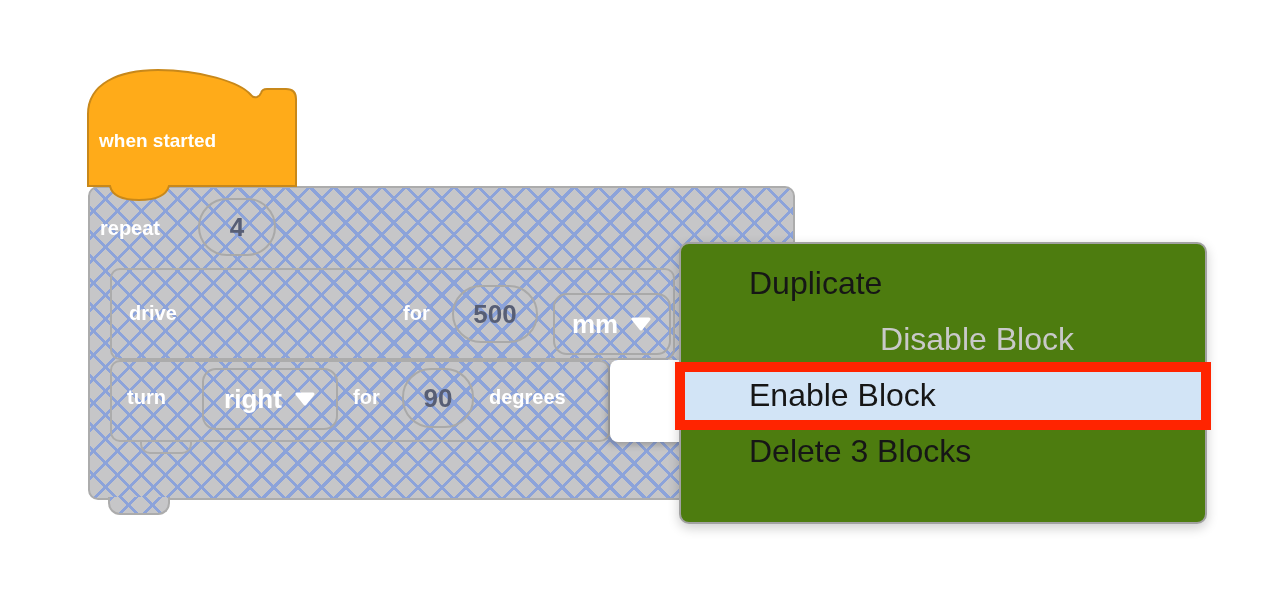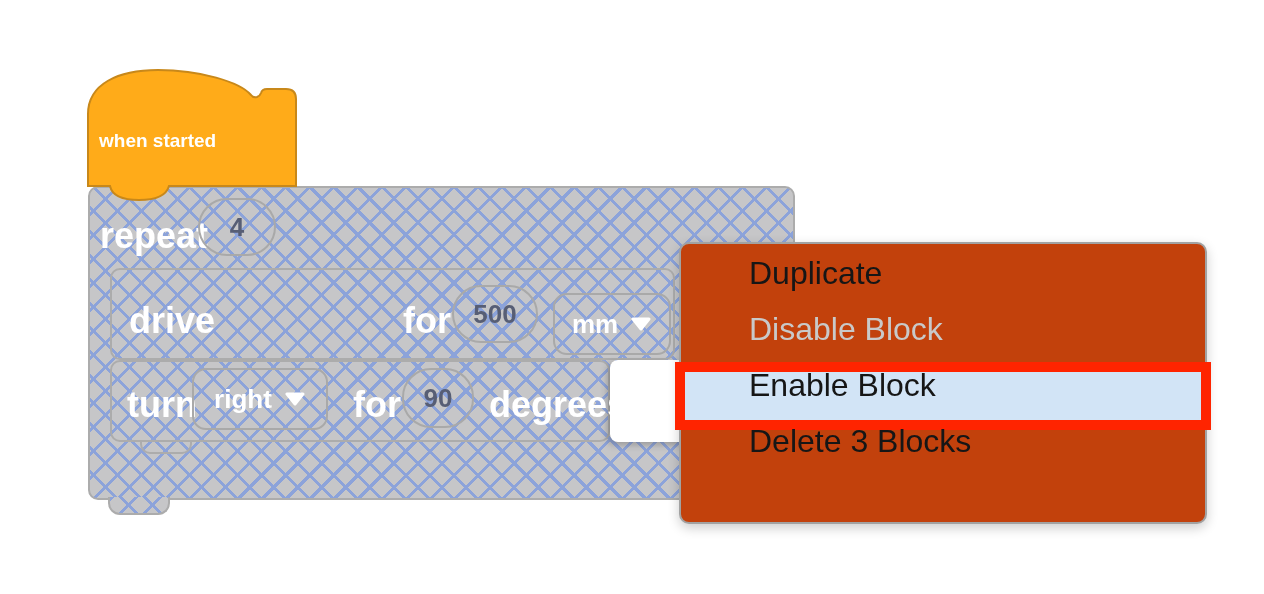--- a/index.html
+++ b/index.html
@@ -23,56 +23,56 @@
                border:2px solid #acacac;border-top:none;border-radius:0 0 12px 12px;box-sizing:border-box;}
 
   
   .block-outline{border:2px solid #acacac;border-radius:10px;box-sizing:border-box;background:transparent;}
   #drive-outline{left:110px;top:268px;width:565px;height:92px;}
   #turn-outline {left:110px;top:360px;width:500px;height:82px;}
   #turn-notch{left:140px;top:440px;width:52px;height:14px;border:2px solid #acacac;border-top:none;
               border-radius:0 0 10px 10px;box-sizing:border-box;}
 
   
-  .blk{position:absolute;color:#ffffff;font-weight:bold;font-size:36px;line-height:1;white-space:nowrap;}
+  .blk{position:absolute;color:#ffffff;font-weight:bold;font-size:20px;line-height:1;white-space:nowrap;}
   #t-when   {left:99px; top:131px;font-size:19px;}
   #t-repeat {left:100px;top:218px;}
   #t-drive  {left:129px;top:303px;}
   #t-for1   {left:403px;top:303px;}
   #t-turn   {left:127px;top:387px;text-align:right;}
   #t-for2   {left:353px;top:387px;}
   #t-degrees{left:489px;top:387px;}
 
   
   .field{position:absolute;border:2px solid #a9a9a9;box-sizing:border-box;
          display:flex;align-items:center;justify-content:center;gap:12px;
          color:#ffffff;font-weight:bold;font-size:26px;line-height:1;}
   .num{color:#575e75;}
   #f-count  {left:198px;top:198px;width:78px; height:58px;border-radius:29px;}
   #f-forward{left:208px;top:283px;width:184px;height:62px;border-radius:14px;}
   #f-500    {left:452px;top:285px;width:86px; height:58px;border-radius:29px;}
   #f-mm     {left:553px;top:293px;width:118px;height:62px;border-radius:14px;}
-  #f-right  {left:192px;top:368px;width:136px;height:62px;border-radius:14px;}
+  #f-right  {left:202px;top:368px;width:136px;height:62px;border-radius:14px;}
   #f-90     {left:402px;top:368px;width:72px; height:60px;border-radius:29px;justify-content:center;}
   .caret{width:22px;height:14px;flex:0 0 auto;}
 
   
   #mouth{left:610px;top:360px;width:86px;height:82px;background:#ffffff;border-radius:8px;
          box-shadow:-3px 3px 6px rgba(90,90,90,0.4);}
 
   
   #hat{left:86px;top:58px;}
 
   
-  #menu{left:679px;top:242px;width:528px;height:282px;background:#c2410c;
+  #menu{left:679px;top:242px;width:528px;height:282px;background:#4d7c0f;
         border:2px solid #a2a2a2;border-radius:10px;box-sizing:border-box;
-        box-shadow:0 4px 12px rgba(0,0,0,0.20);padding:1px 0;}
+        box-shadow:0 4px 12px rgba(0,0,0,0.20);padding:11px 0;}
   .menu-item{position:relative;z-index:2;height:56px;line-height:56px;padding-left:68px;
              font-size:32px;color:#161616;white-space:nowrap;}
-  .menu-item.disabled{color:#c9c9c9;}
+  .menu-item.disabled{color:#c9c9c9;text-align:center;}
   #red-box{position:absolute;left:-6px;top:118px;width:536px;height:68px;
            background:#d2e4f6;border:10px solid #ff2400;box-sizing:border-box;z-index:1;}
 </style>
 </head>
 <body>
 
 <div id="canvas">
 
   <div id="repeat-body" class="abs hatch"></div>
   <div id="repeat-bump" class="abs hatch"></div>

